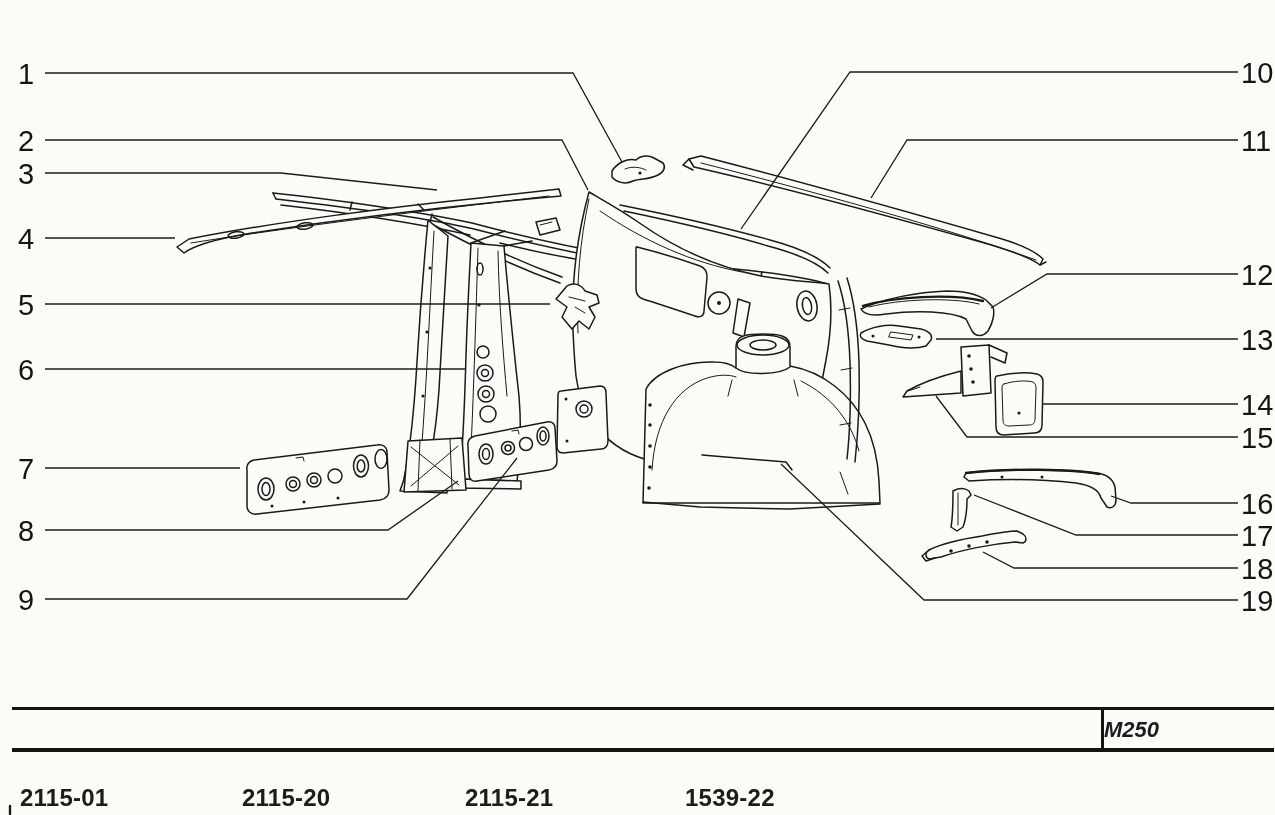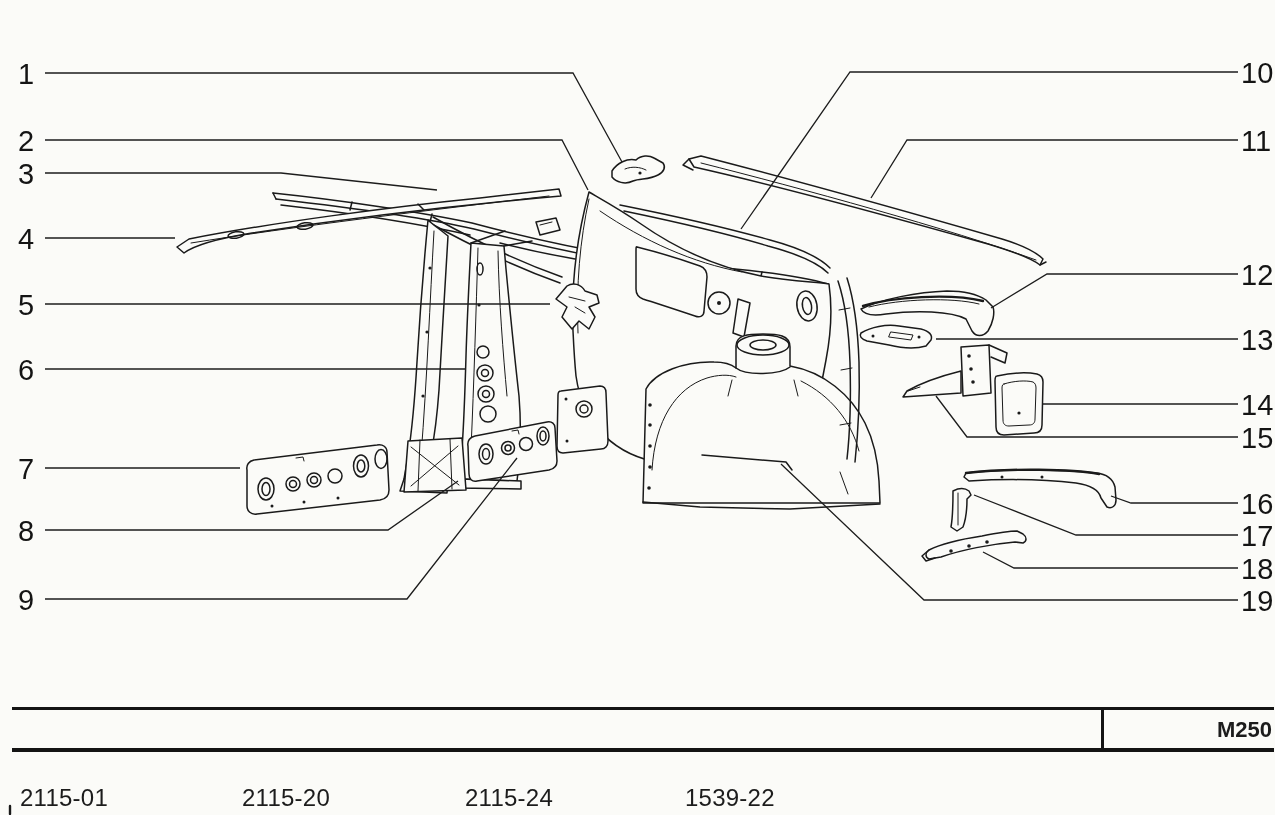--- a/index.html
+++ b/index.html
@@ -16,23 +16,23 @@
   
   .leader{fill:none;stroke:#1c1c1c;stroke-width:1.3;}
   .callout-num{font-family:"Liberation Sans",sans-serif;font-size:29px;fill:#141414;}
   
   .rule{position:absolute;background:#141414;}
   .rule-top{left:12px;top:707px;width:1262px;height:3px;}
   .rule-bottom{left:12px;top:748px;width:1262px;height:4px;}
   .rule-divider{left:1101px;top:707px;width:3px;height:45px;}
   .title-text{position:absolute;left:12px;top:717px;width:1089px;text-align:center;
               font-size:22px;font-weight:bold;word-spacing:1.25em;letter-spacing:.02em;}
-  .code-text{position:absolute;left:1104px;top:717px;width:168px;text-align:right;
-             font-size:22px;font-weight:bold;}
-  .variant{position:absolute;top:784px;font-size:24px;font-weight:normal;letter-spacing:.01em;}
+  .code-text{position:absolute;left:1104px;top:717px;width:168px;text-align:left;
+             font-size:22px;font-weight:bold;font-style:italic;}
+  .variant{position:absolute;top:784px;font-size:24px;font-weight:bold;letter-spacing:.01em;}
   .v0{left:20px;} .v1{left:242px;} .v2{left:465px;} .v3{left:685px;}
 </style>
 </head>
 <body>
 
 <div class="page">
 
   <svg class="layer art" width="1275" height="815" viewBox="0 0 1275 815">
 
     <g>
@@ -290,16 +290,16 @@
       <text x="1241" y="611" text-anchor="start" class="callout-num">19</text>
     </svg>
 
   <div class="rule rule-top"></div>
   <div class="rule rule-bottom"></div>
   <div class="rule rule-divider"></div>
   <div class="code-text">М250</div>
 
   <div class="variant v0">2115-01</div>
   <div class="variant v1">2115-20</div>
-  <div class="variant v2">2115-24</div>
+  <div class="variant v2">2115-21</div>
   <div class="variant v3">1539-22</div>
 
 </div>
 
 </body></html>

